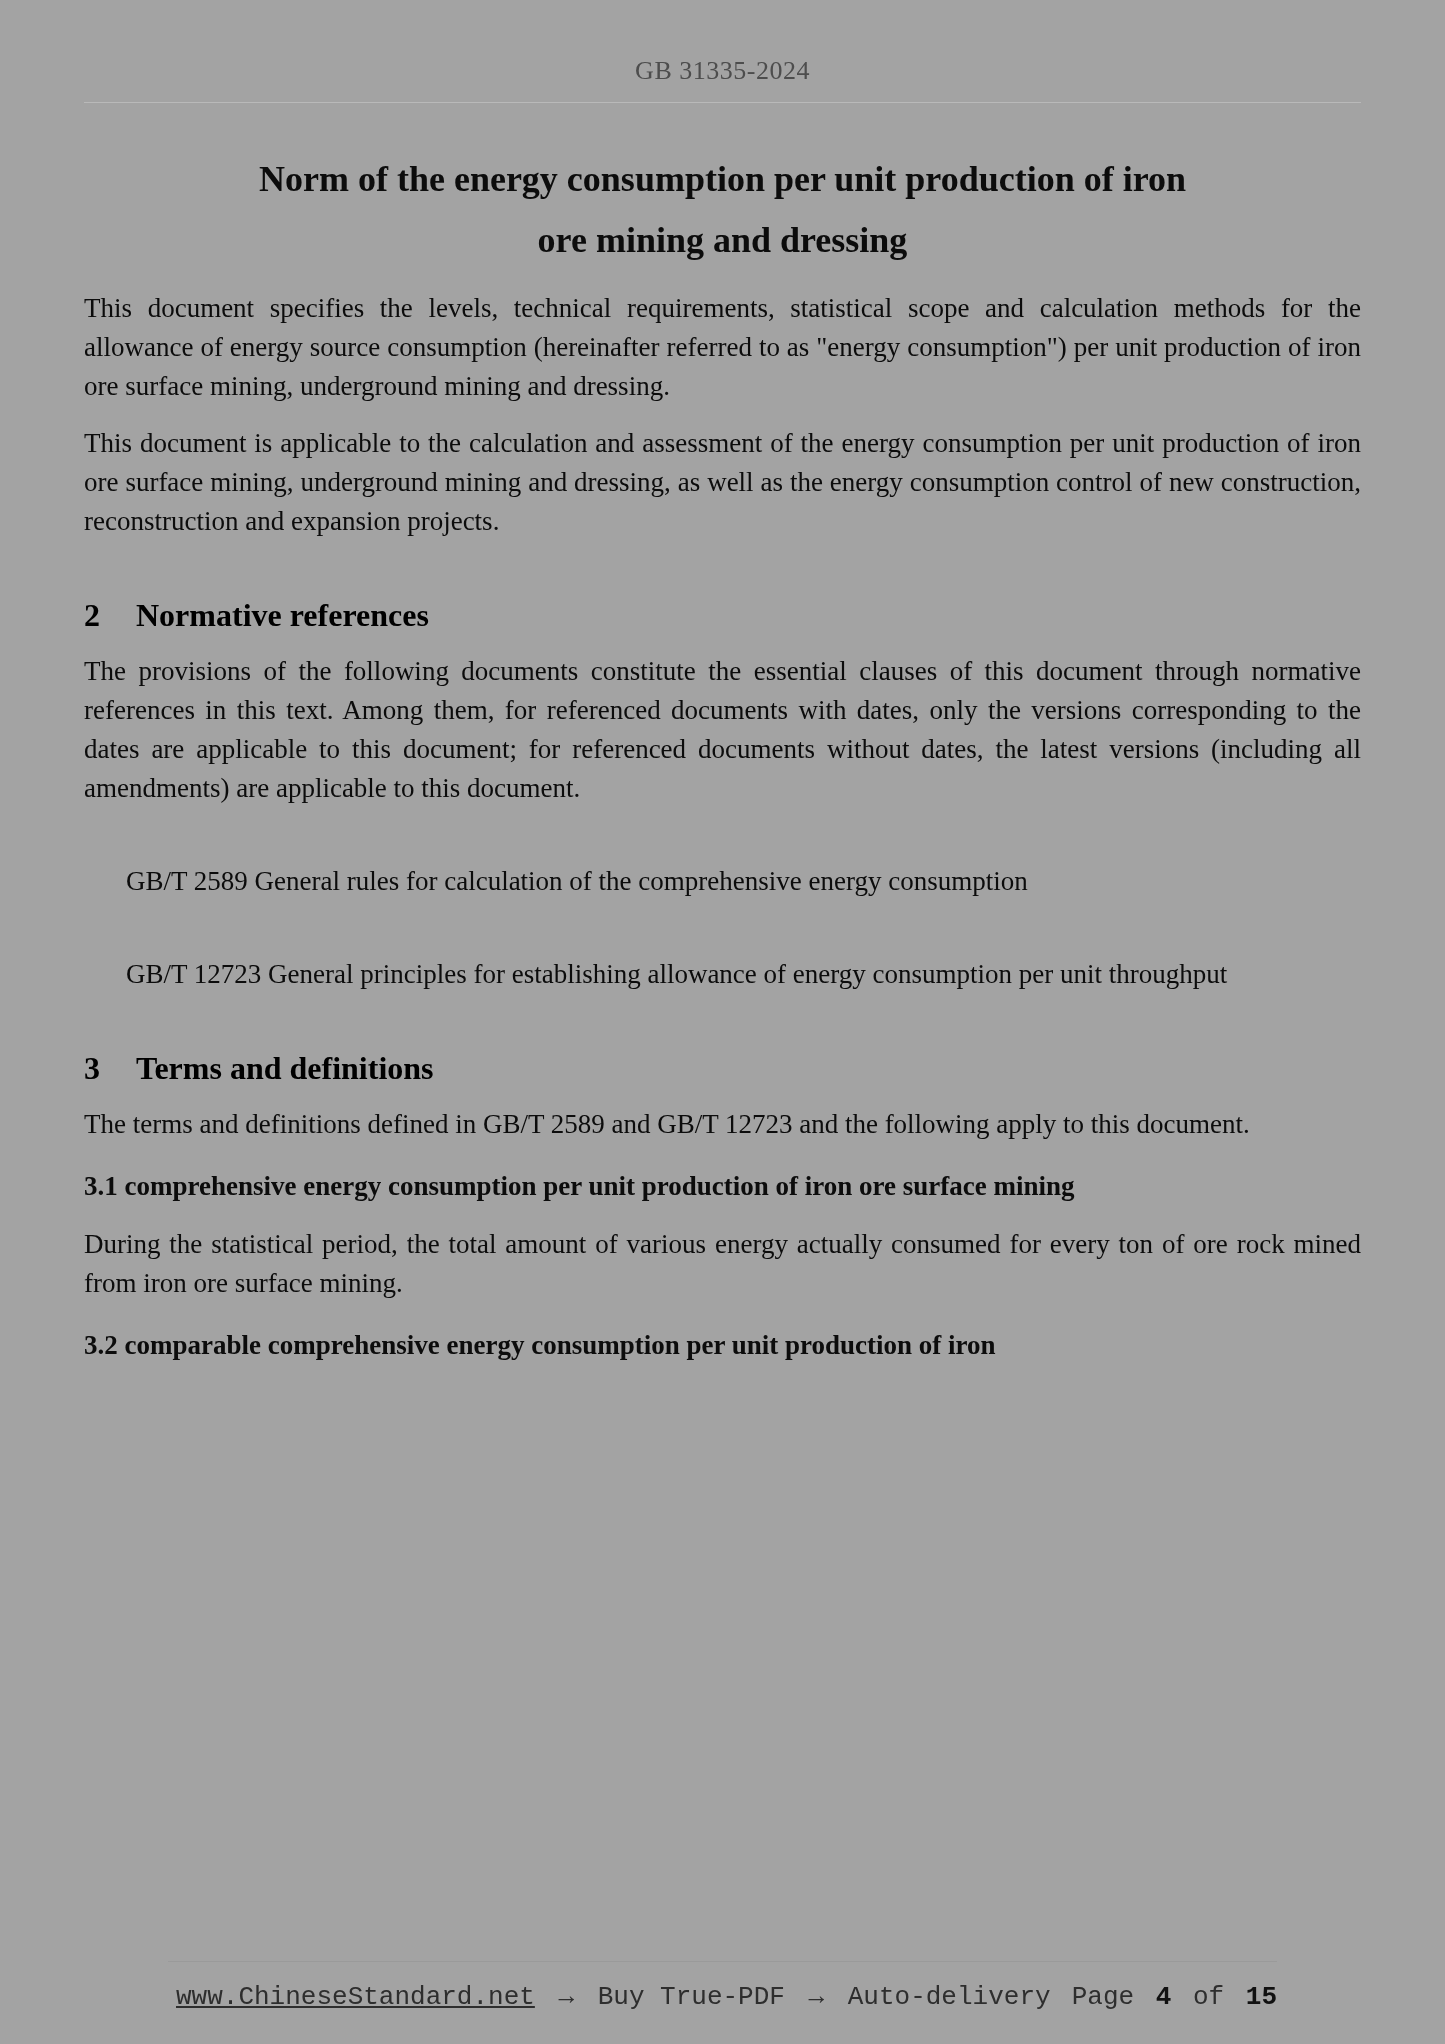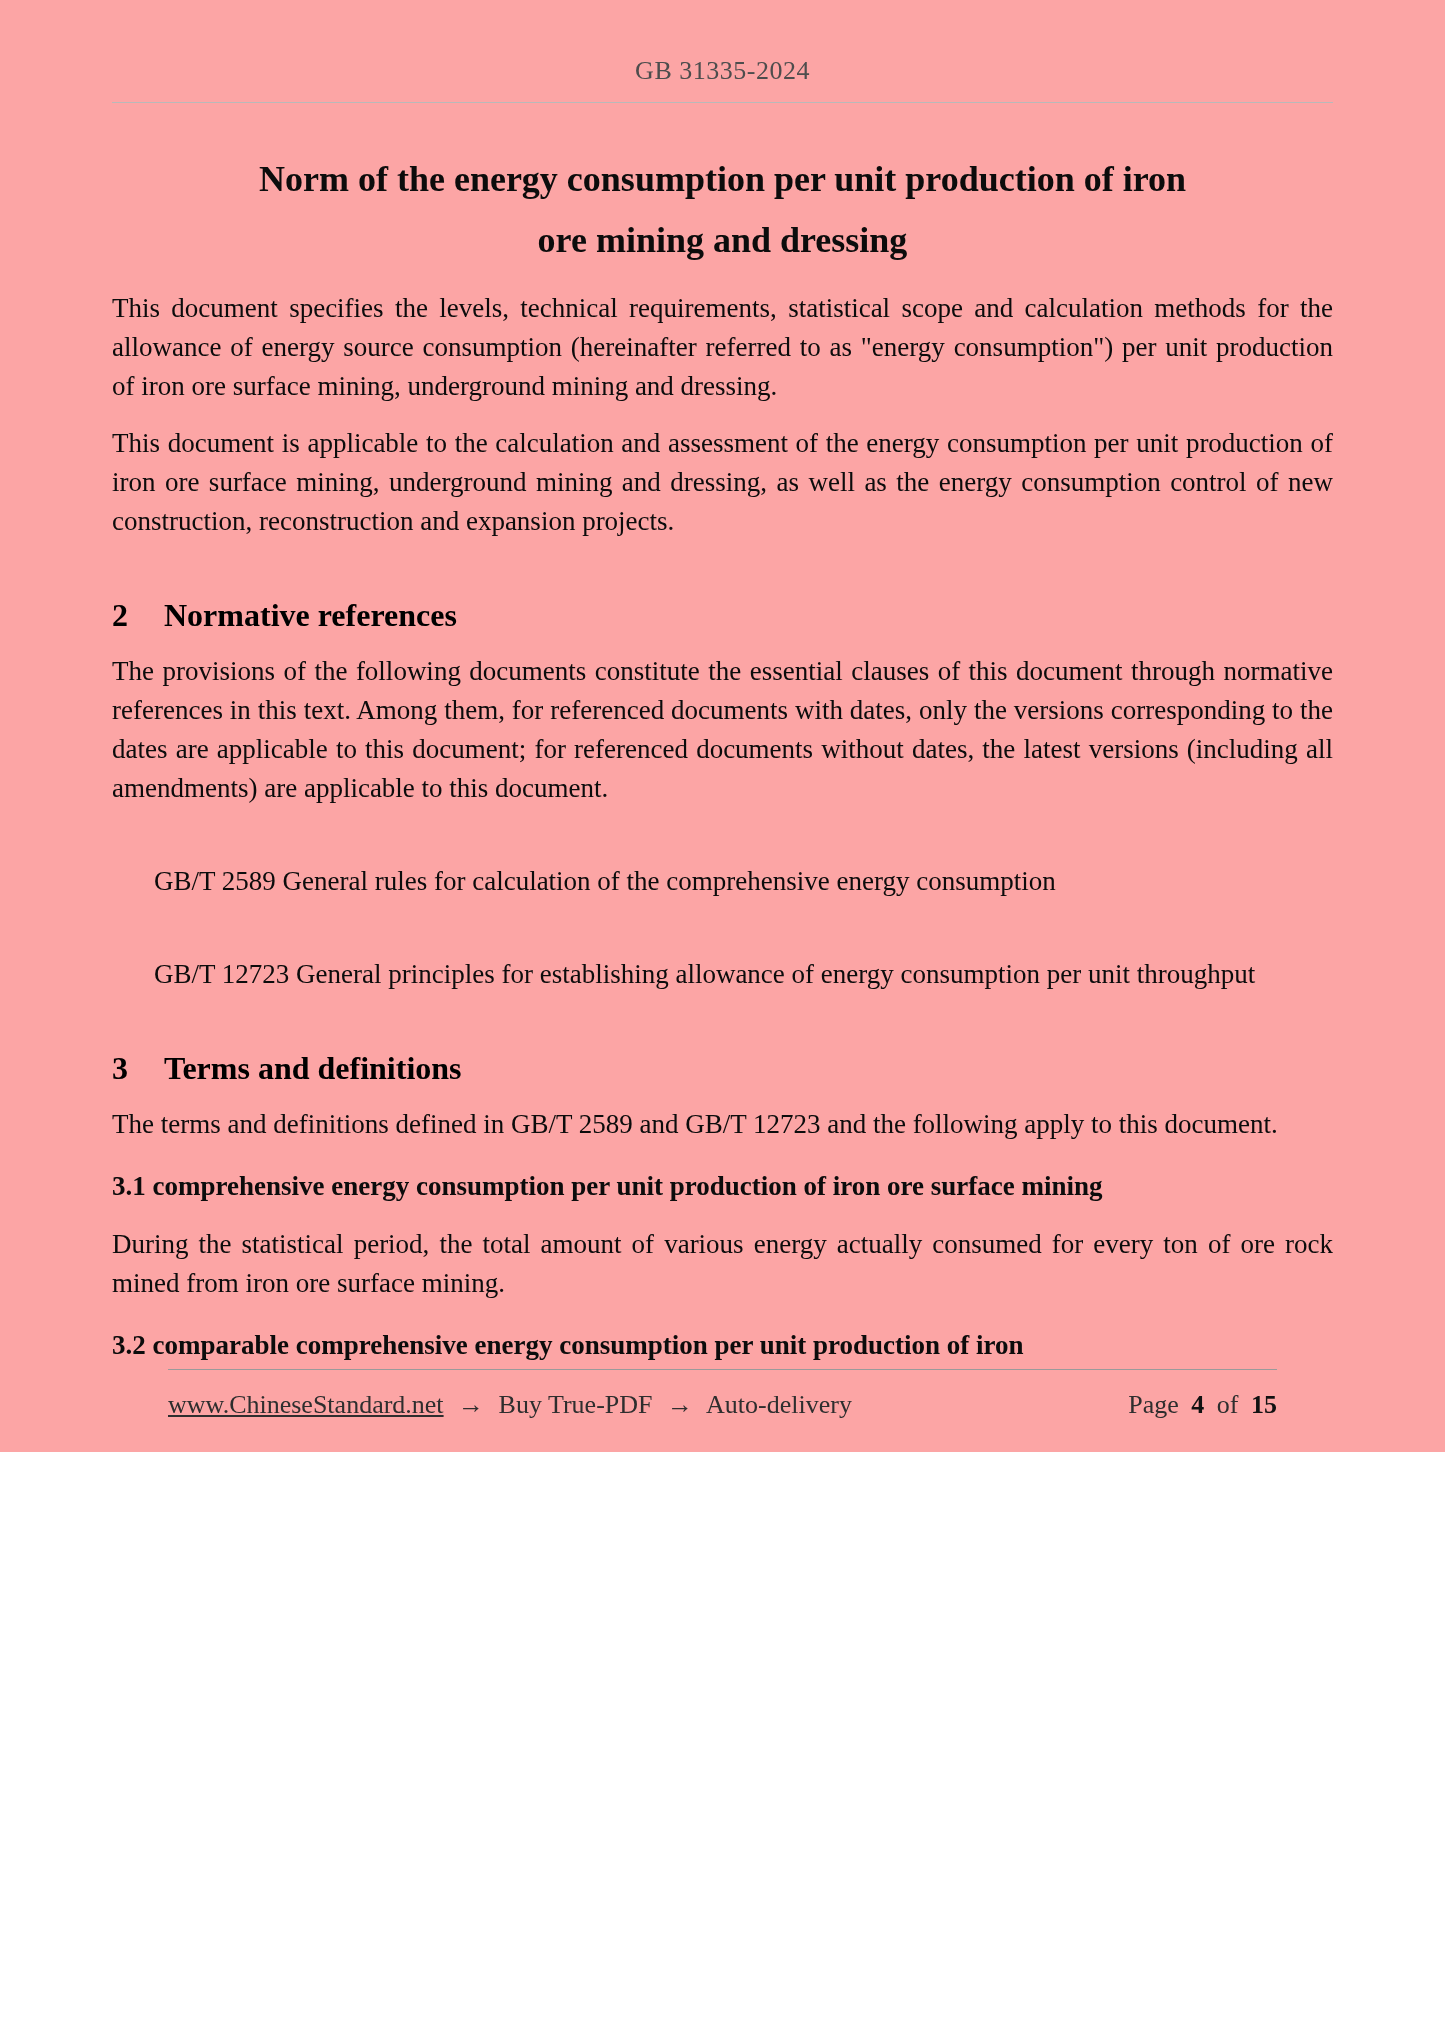--- a/index.html
+++ b/index.html
@@ -1,25 +1,25 @@
 <!DOCTYPE html>
 <html><head>
 <meta charset="utf-8">
 <style>
   * { margin: 0; padding: 0; box-sizing: border-box; }
   html, body { background: #ffffff; }
   .page {
     position: relative;
     width: 1445px;
-    height: 1452px;
+    height: 2044px;
     margin: 0 auto;
-    background: #fca5a5;
+    background: #a3a3a3;
     color: #0c0c0c;
     font-family: "Liberation Serif", serif;
-    padding: 0 112px;
+    padding: 0 84px;
     overflow: hidden;
   }
   .header { padding-top: 56px; text-align: center; }
   .doc-number {
     font-size: 26px;
     color: #4d4d4d;
     letter-spacing: 0.5px;
   }
   .rule {
     border: none;
@@ -66,23 +66,24 @@
     left: 168px;
     right: 168px;
     bottom: 0;
     padding-bottom: 32px;
   }
   .footer-rule { border-top: 1px solid #9a9a9a; margin-bottom: 20px; }
   .footer-row {
     display: flex;
     justify-content: space-between;
     align-items: baseline;
-    font-family: Liberation Serif, serif;
+    font-family: Liberation Mono, monospace;
     font-size: 26px;
     color: #2e2e2e;
+    margin-left: 8px;
   }
   .footer-left span, .footer-left a { margin-right: 8px; }
   .site-link {
     color: #2e2e2e;
     text-decoration: underline;
     cursor: pointer;
   }
   .arrow { color: #2e2e2e; }
   .footer-right span { margin-left: 6px; }
   .footer-right .pg-num { font-weight: bold; color: #111; }

